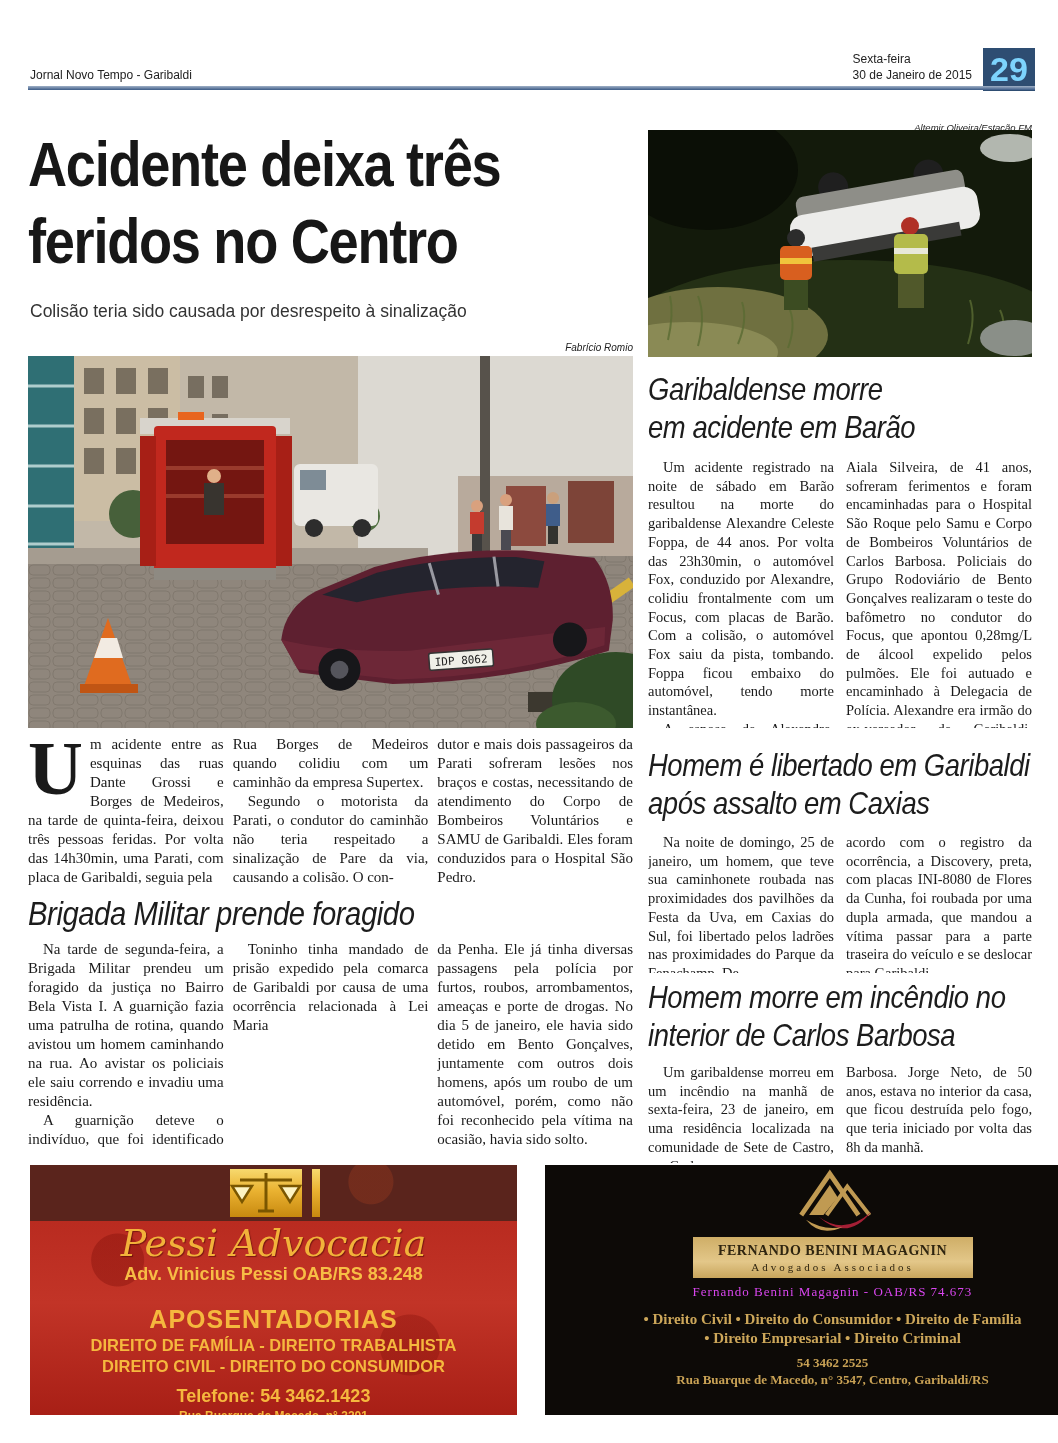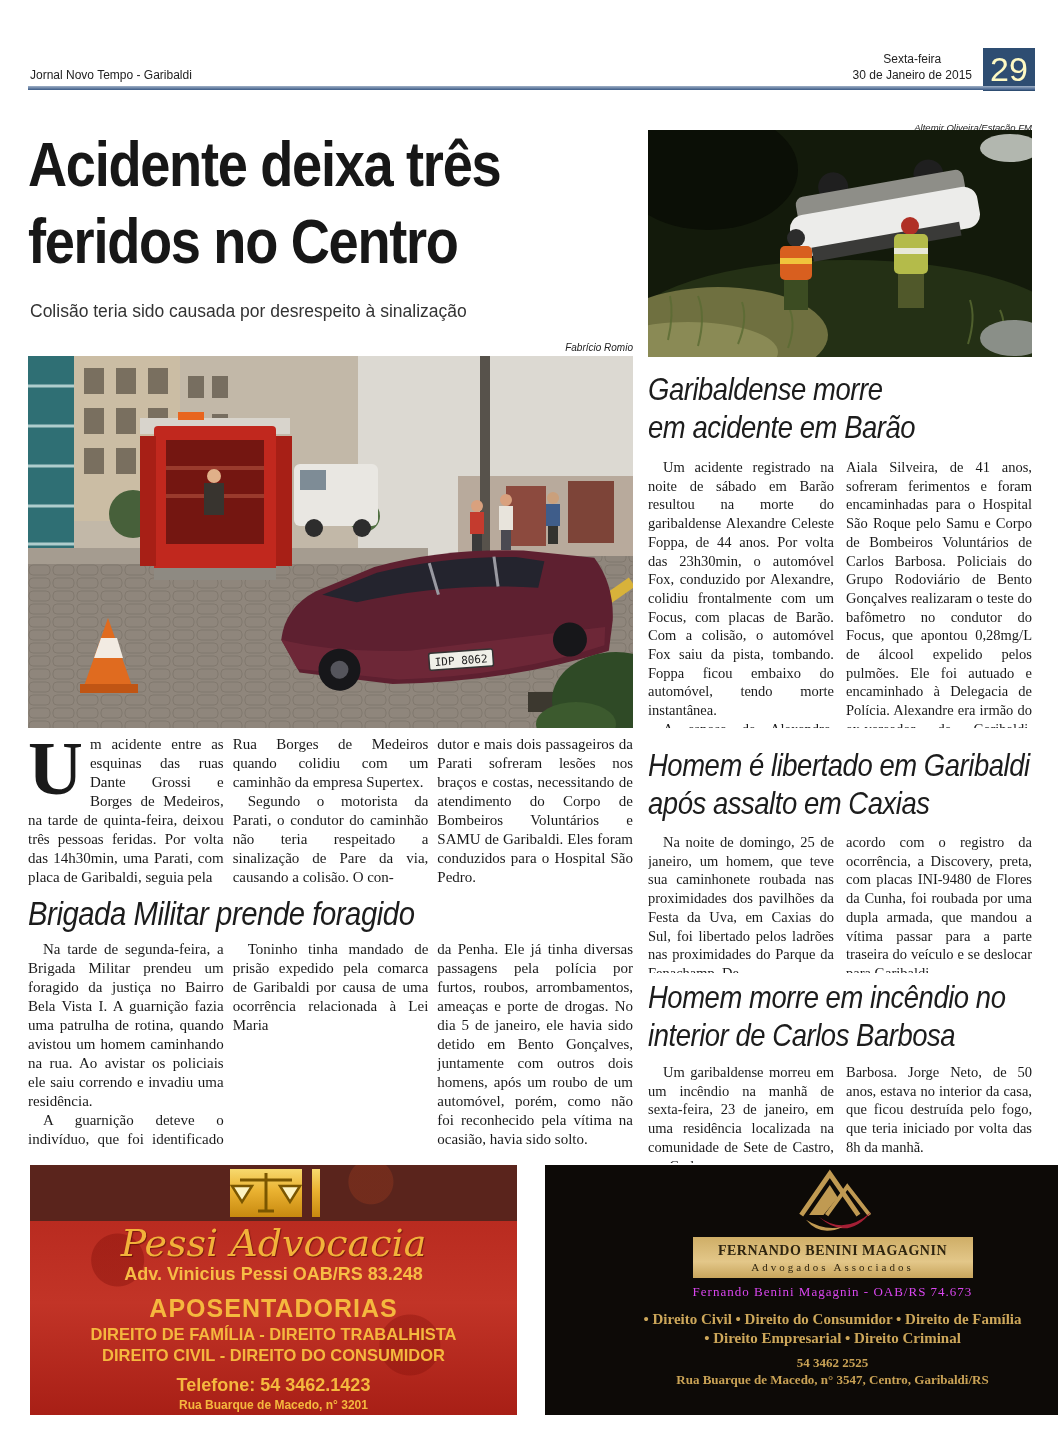--- a/index.html
+++ b/index.html
@@ -2,23 +2,23 @@
 <html><head>
 <meta charset="utf-8">
 <style>
   html,body{margin:0;padding:0;background:#e8e8e8;}
   #page{position:relative;width:1058px;height:1443px;background:#ffffff;overflow:hidden;
         font-family:"Liberation Sans",sans-serif;color:#1a1a1a;}
   .abs{position:absolute;}
 
   
   .hdr-small{font-size:12px;color:#222;}
-  .hdr-right{text-align:center;line-height:1.3;}
-  .page-badge{width:52px;height:43px;background:#2e4d72;color:#fef9c3;display:flex;
-              align-items:center;justify-content:center;font-size:34px;font-weight:normal;}
+  .hdr-right{text-align:left;line-height:1.3;}
+  .page-badge{width:52px;height:43px;background:#2e4d72;color:#7dd3fc;display:flex;
+              align-items:center;justify-content:center;font-size:34px;font-weight:bold;}
   .hdr-rule{height:4px;background:linear-gradient(#9fb0c6,#3c5b87);}
 
   
   .headline{font-weight:bold;font-size:63px;line-height:77px;letter-spacing:-1.5px;
             transform:scaleX(.86);transform-origin:0 0;white-space:nowrap;color:#171717;}
   .subhead{font-size:17.5px;color:#333;}
   .credit{font-size:10px;font-style:italic;color:#222;text-align:right;}
 
   
   .cols{display:flex;gap:9px;overflow:hidden;text-align:justify;
@@ -43,21 +43,21 @@
       radial-gradient(circle at 18% 38%,rgba(120,10,5,.35) 0 26px,transparent 27px),
       radial-gradient(circle at 78% 72%,rgba(120,10,5,.30) 0 30px,transparent 31px),
       linear-gradient(#b3251b,#c23427 55%,#a81f16);
       text-align:center;color:#f5b83e;}
   .pessi-band{height:56px;background:
       radial-gradient(circle at 70% 30%,rgba(160,60,30,.35) 0 22px,transparent 23px),
       #5a241c;display:flex;align-items:center;justify-content:center;}
   .pessi-script{font-family:"DejaVu Serif",serif;font-style:italic;font-size:38px;
       line-height:40px;color:#f2b23a;text-shadow:1px 1px 1px rgba(60,0,0,.5);margin-top:2px;}
   .pessi-sub{font-size:18px;font-weight:bold;color:#f7bd45;margin-top:1px;}
-  .pessi-h1{font-size:25px;font-weight:bold;letter-spacing:1px;margin-top:9px;}
+  .pessi-h1{font-size:25px;font-weight:bold;letter-spacing:1px;margin-top:20px;}
   .pessi-h2{font-size:16.5px;font-weight:bold;margin-top:2px;}
   .pessi-tel{font-size:18px;font-weight:bold;margin-top:10px;}
   .pessi-addr{font-size:12px;font-weight:bold;margin-top:2px;}
 
   #ad-fbm{background:#0d0a07;text-align:center;color:#c9a255;
           font-family:"Liberation Serif",serif;}
   .fbm-banner{width:272px;margin:2px auto 0;padding:6px 4px 5px;
       background:linear-gradient(#cfae67,#e3c789 60%,#c8a55c);color:#2f2510;}
   .fbm-name{font-size:14px;font-weight:bold;letter-spacing:.5px;}
   .fbm-sub{font-size:11px;letter-spacing:3px;margin-top:2px;}
@@ -278,21 +278,21 @@
 
   <div class="abs sec-title-sm" style="left:648px;top:746px;">
     <div>Homem é libertado em Garibaldi</div>
     <div>após assalto em Caxias</div>
   </div>
   <div class="abs cols side-cols" style="left:648px;top:833px;width:384px;height:140px;gap:12px;">
     <div class="col">
       <p class="p ind">Na noite de domingo, 25 de janeiro, um homem, que teve sua caminhonete roubada nas proximidades dos pavilhões da Festa da Uva, em Caxias do Sul, foi libertado pelos ladrões nas proximidades do Parque da Fenachamp. De</p>
     </div>
     <div class="col">
-      <p class="p">acordo com o registro da ocorrência, a Discovery, preta, com placas INI-9480 de Flores da Cunha, foi roubada por uma dupla armada, que mandou a vítima passar para a parte traseira do veículo e se deslocar para Garibaldi.</p>
+      <p class="p">acordo com o registro da ocorrência, a Discovery, preta, com placas INI-8080 de Flores da Cunha, foi roubada por uma dupla armada, que mandou a vítima passar para a parte traseira do veículo e se deslocar para Garibaldi.</p>
     </div>
   </div>
 
   <div class="abs sec-title-sm" style="left:648px;top:978px;">
     <div>Homem morre em incêndio no</div>
     <div>interior de Carlos Barbosa</div>
   </div>
   <div class="abs cols side-cols" style="left:648px;top:1063px;width:384px;height:100px;gap:12px;">
     <div class="col">
       <p class="p ind">Um garibaldense morreu em um incêndio na manhã de sexta-feira, 23 de janeiro, em uma residência localizada na comunidade de Sete de Castro, em Carlos</p>

